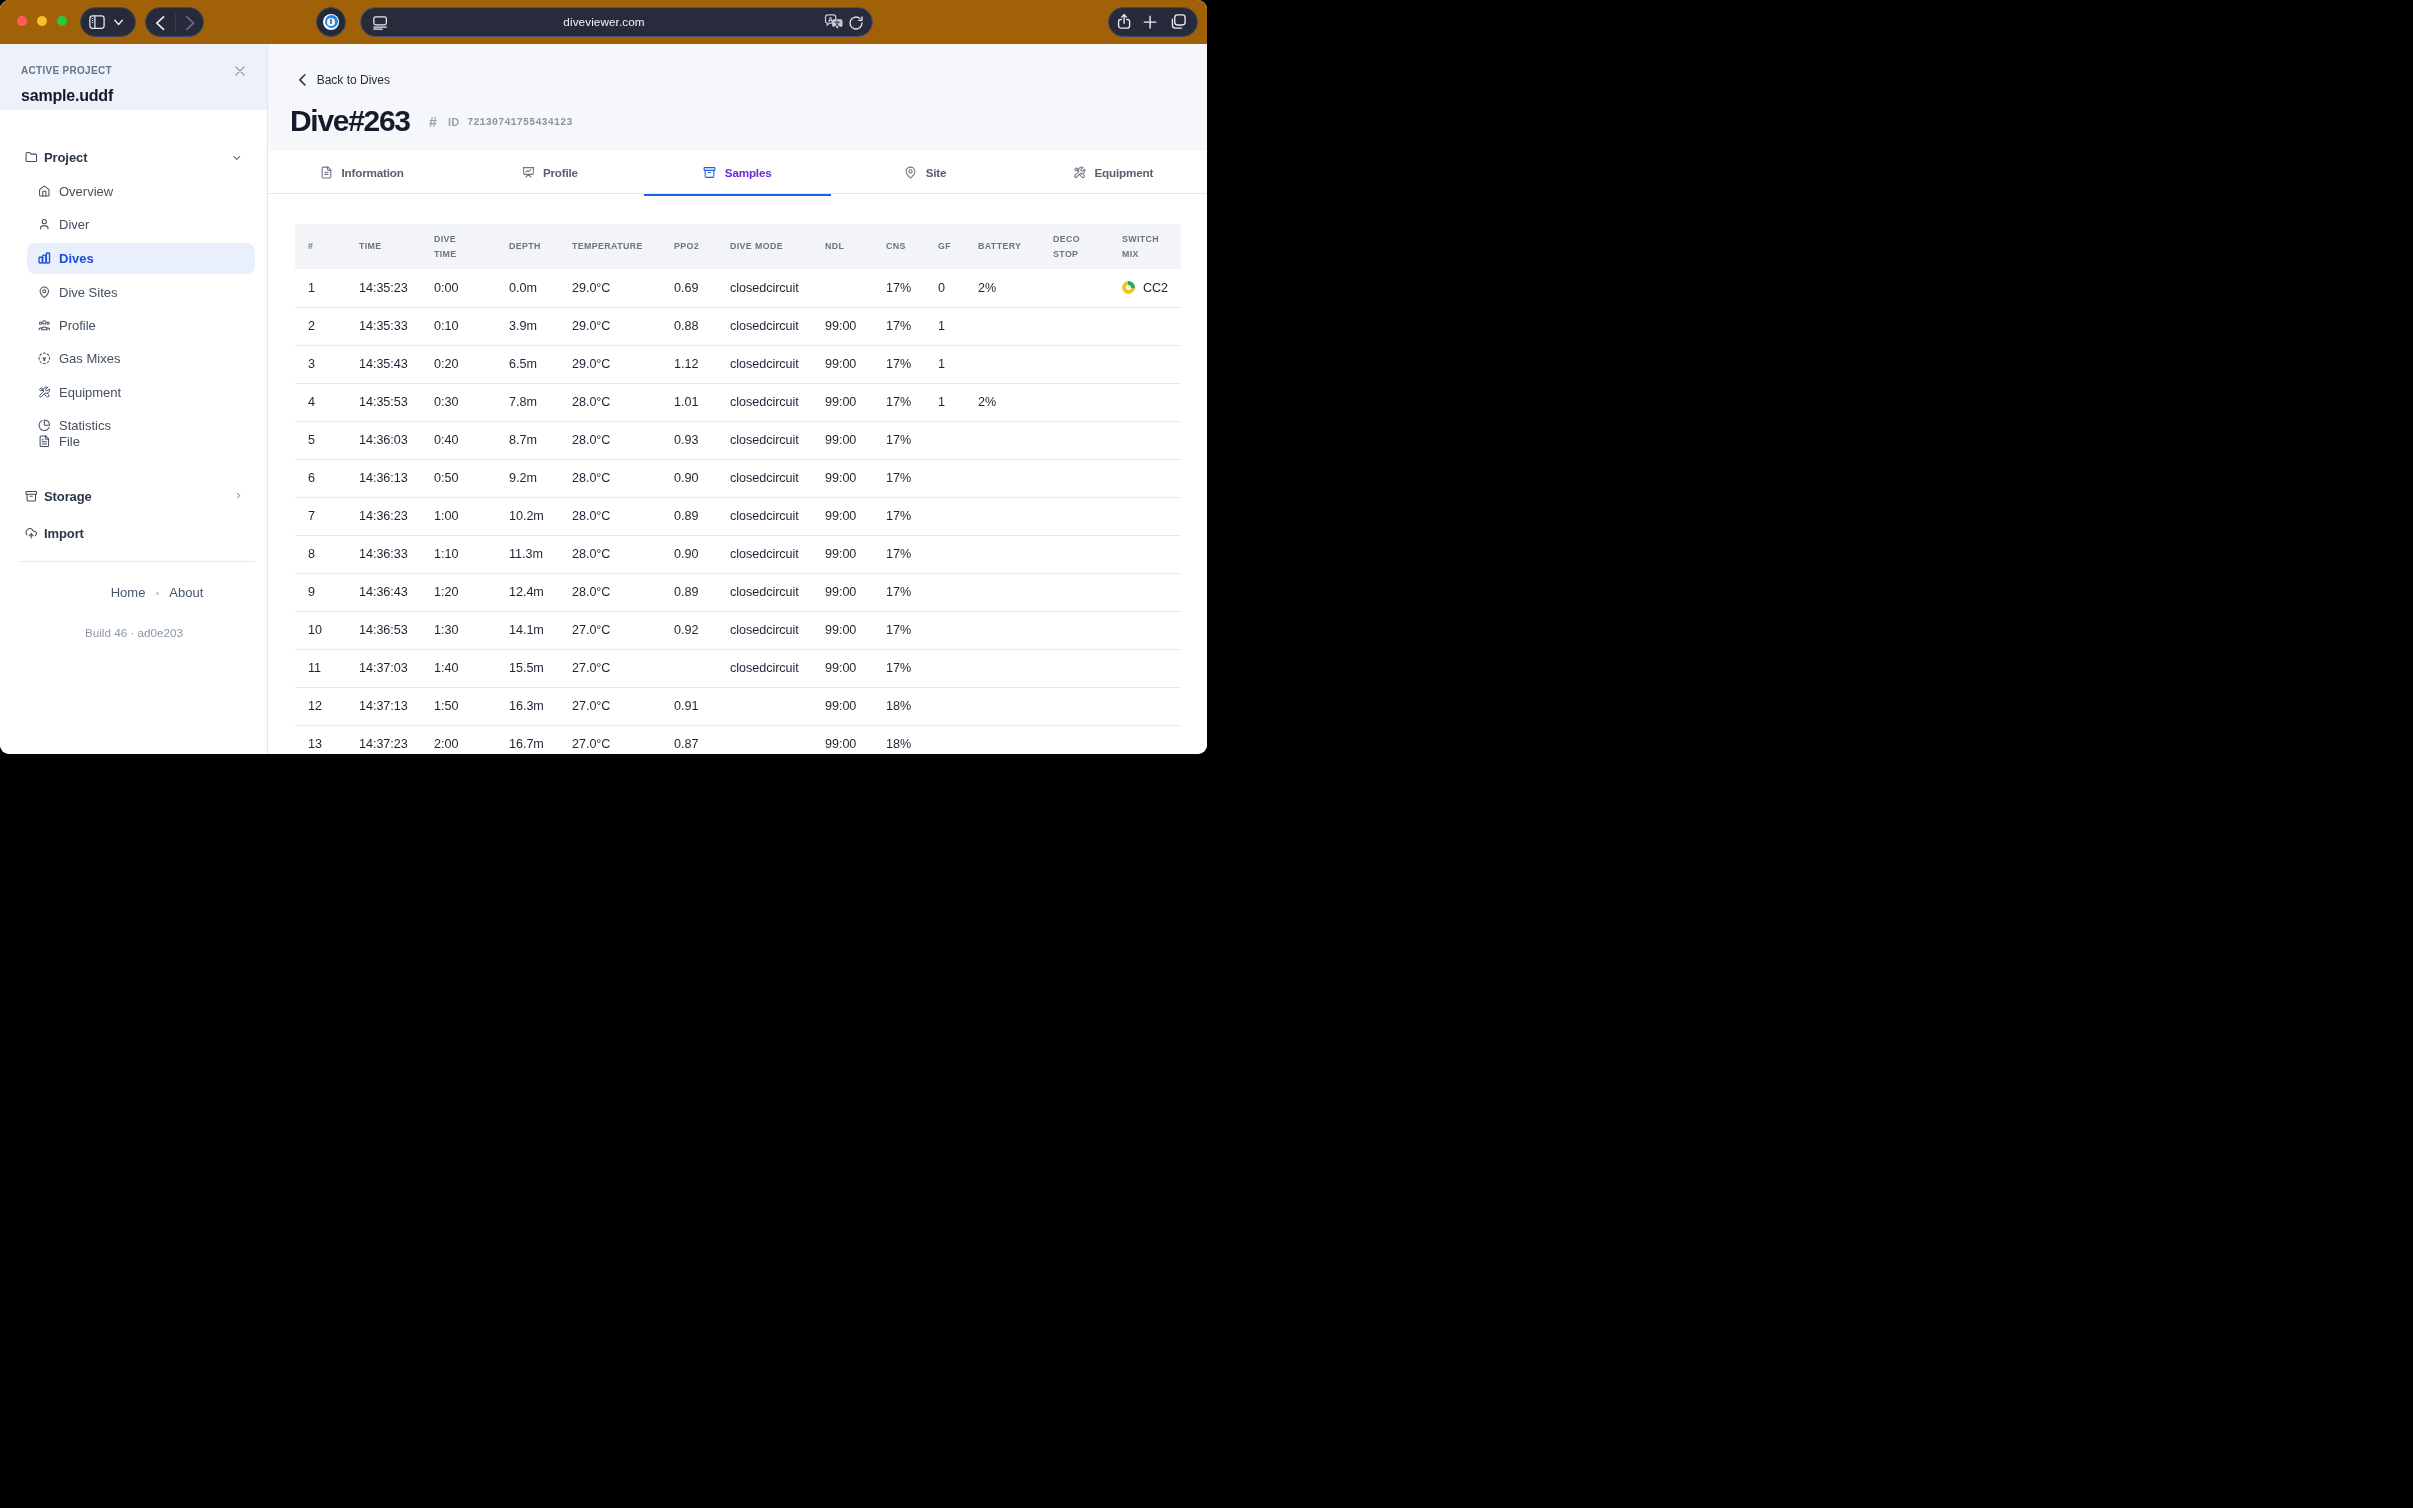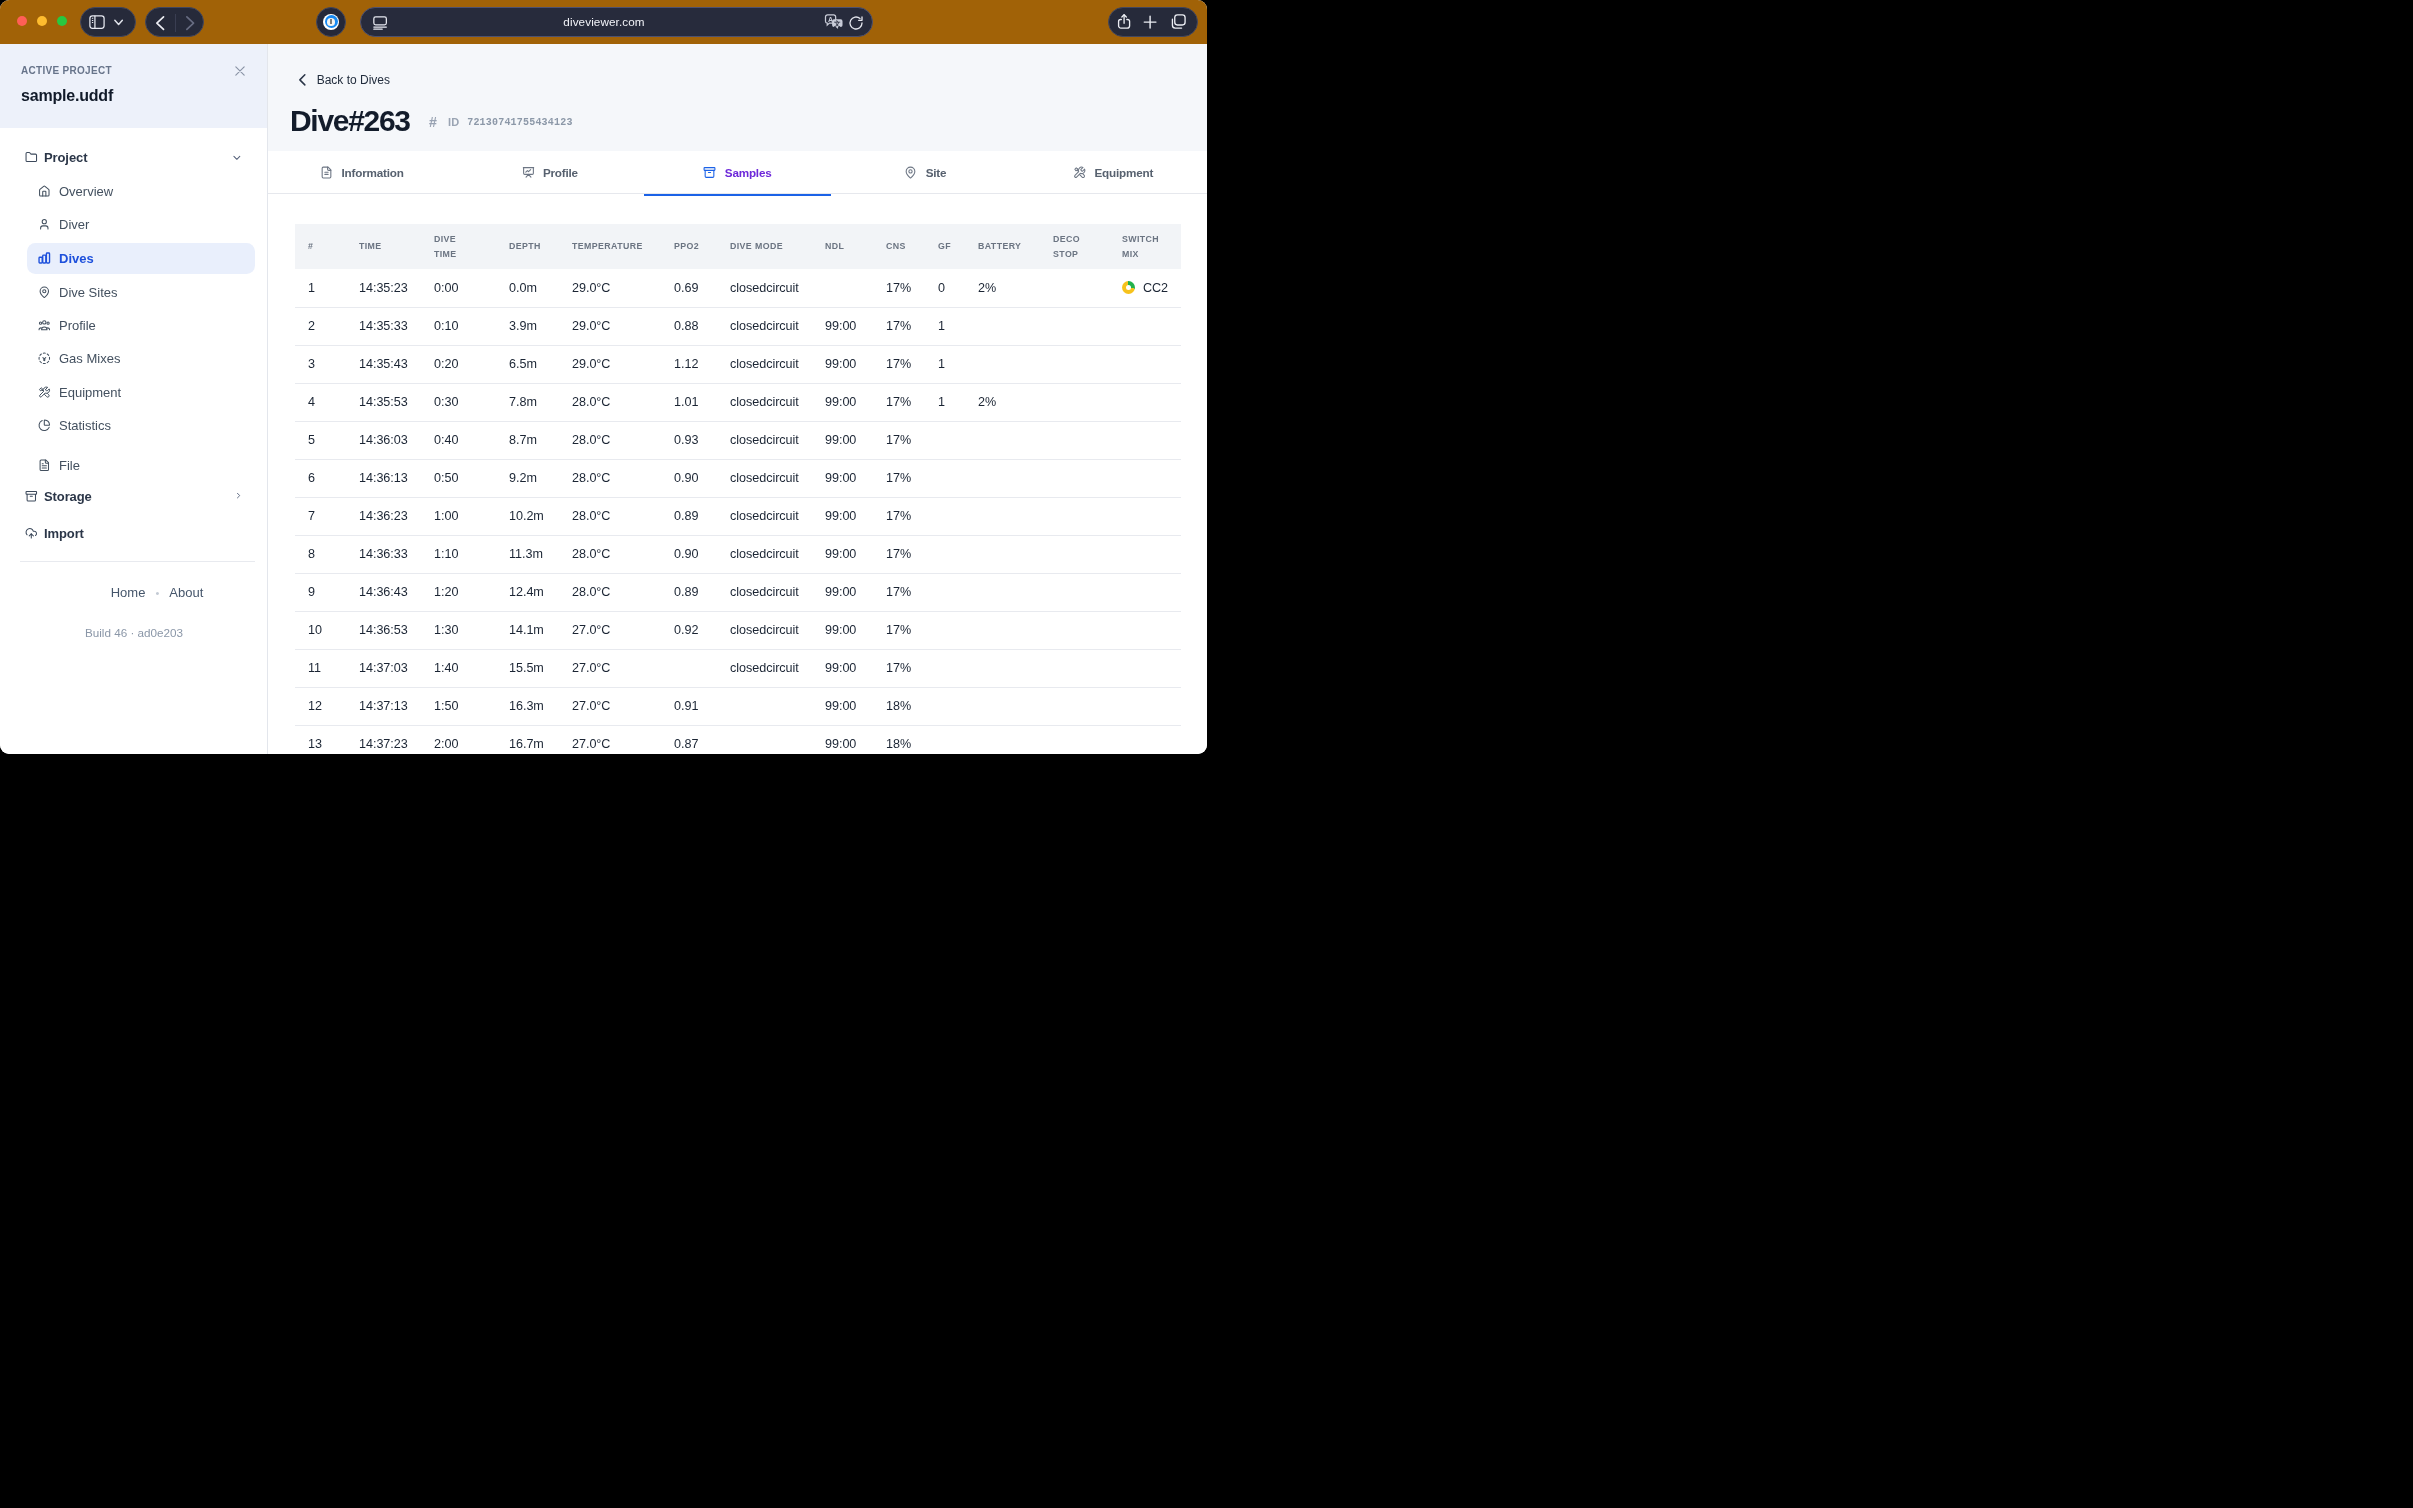--- a/index.html
+++ b/index.html
@@ -14,21 +14,21 @@
 .pill { position:absolute; top:6.7px; height:30px; border-radius:15px; background:#262a3a; border:0.8px solid #43475e; }
 .pill1 { left:80px; width:56px; }
 .pill2 { left:145px; width:59px; }
 .pill3 { left:1108px; width:90px; display:flex; align-items:center; justify-content:space-between; padding:0 11px 0 7.5px; }
 .opbtn { position:absolute; left:316px; top:6.7px; width:30px; height:30px; border-radius:50%; background:#252839; border:0.8px solid #43475e; }
 .urlbar { position:absolute; left:360px; top:6.7px; width:513px; height:30px; border-radius:15px; background:#272b3c; border:0.8px solid #4d5170; }
 .urltext { position:absolute; left:0; right:25px; top:0; bottom:0; display:flex; align-items:center; justify-content:center; color:#f2f3f8; font-size:11.7px; letter-spacing:0.1px; }
 .cicon { position:absolute; }
 
 .side { position:absolute; left:0; top:44px; width:268px; bottom:0; background:#fff; border-right:0.8px solid #e3e6ec; }
-.sidetop { position:absolute; left:0; top:0; width:100%; height:84px; background:#edf1fa; }
+.sidetop { position:absolute; left:0; top:0; width:100%; height:66px; background:#edf1fa; }
 .ap { position:absolute; left:21px; top:21.4px; font-size:10px; font-weight:700; letter-spacing:0.3px; color:#67748a; }
 .closex { position:absolute; left:235px; top:22px; width:10px; height:10px; }
 .fname { position:absolute; left:21px; top:43px; font-size:16px; font-weight:700; letter-spacing:-0.2px; color:#111a29; }
 .nav { position:absolute; left:0; top:84px; width:100%; }
 .nrow { position:absolute; left:0; width:100%; height:34px; display:flex; align-items:center; }
 .nrow .ic { position:absolute; left:25px; width:12.6px; height:12.6px; color:#3d4a5c; }
 .nrow .ic svg, .sub .ic svg { display:block; width:100%; height:100%; }
 .nrow .lbl { position:absolute; left:44px; font-size:13px; font-weight:700; color:#2b3648; letter-spacing:-0.1px; }
 .sub { position:absolute; left:0; width:100%; height:34px; display:flex; align-items:center; }
 .sub .ic { position:absolute; left:38px; width:12.6px; height:12.6px; color:#43505f; }
@@ -179,21 +179,21 @@
       </div>
       <div class="sub" style="top:280px;">
         <span class="ic">
             <svg viewBox="0 0 24 24" fill="none" stroke="currentColor" stroke-width="2" stroke-linecap="round" stroke-linejoin="round">
               <path d="M21 12c.552 0 1.005-.449.95-.998a10 10 0 0 0-8.953-8.951c-.55-.055-.998.398-.998.95v8a1 1 0 0 0 1 1z"></path>
               <path d="M21.21 15.89A10 10 0 1 1 8 2.83"></path>
             </svg>
           </span>
         <span class="lbl">Statistics</span>
       </div>
-      <div class="sub" style="top:320px;text-align:right;">
+      <div class="sub" style="top:296px;text-align:right;">
         <span class="ic">
             <svg viewBox="0 0 24 24" fill="none" stroke="currentColor" stroke-width="2" stroke-linecap="round" stroke-linejoin="round">
               <path d="M15 2H6a2 2 0 0 0-2 2v16a2 2 0 0 0 2 2h12a2 2 0 0 0 2-2V7Z"></path>
               <path d="M14 2v4a2 2 0 0 0 2 2h4"></path>
               <path d="M10 9H8"></path>
               <path d="M16 13H8"></path>
               <path d="M16 17H8"></path>
             </svg>
           </span>
         <span class="lbl">File</span>

